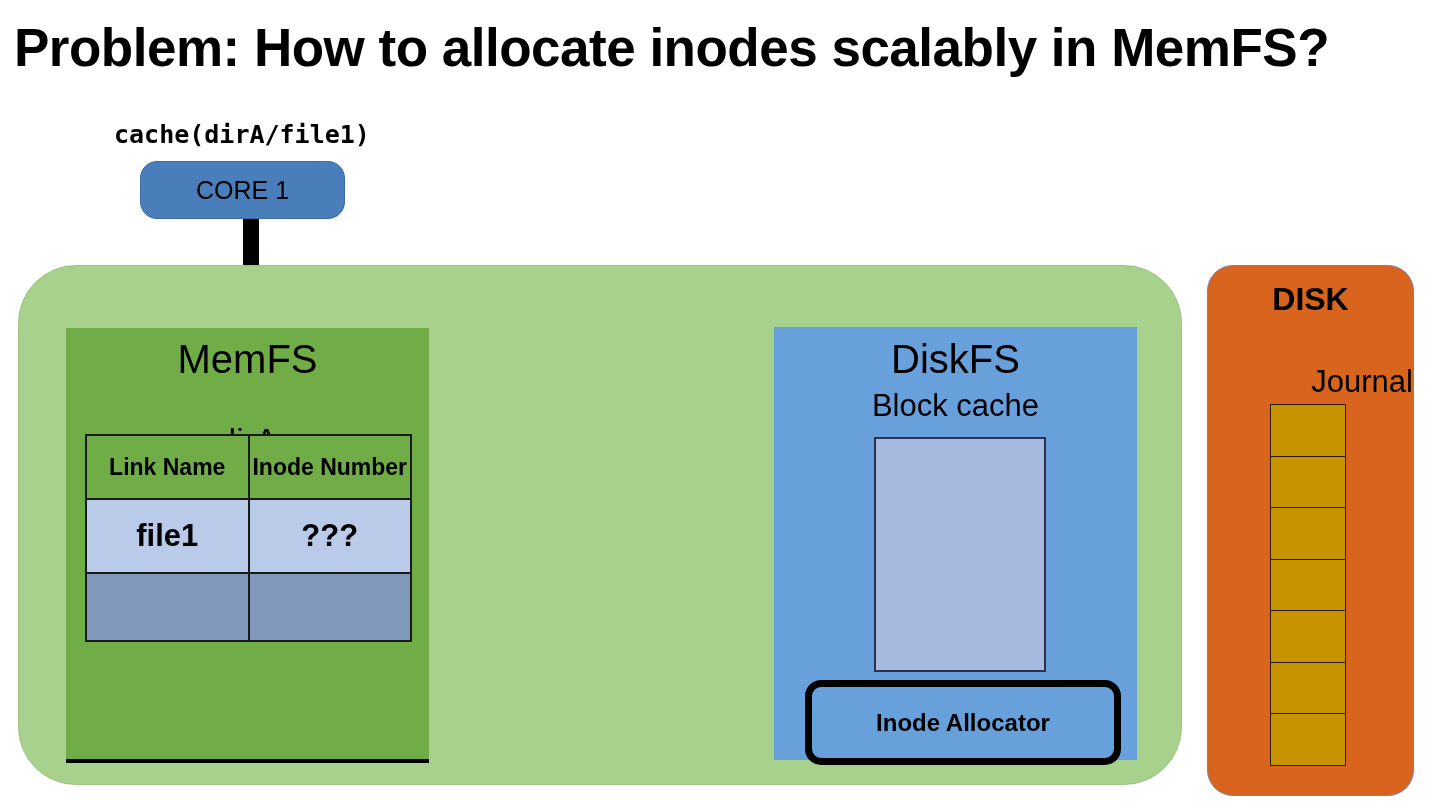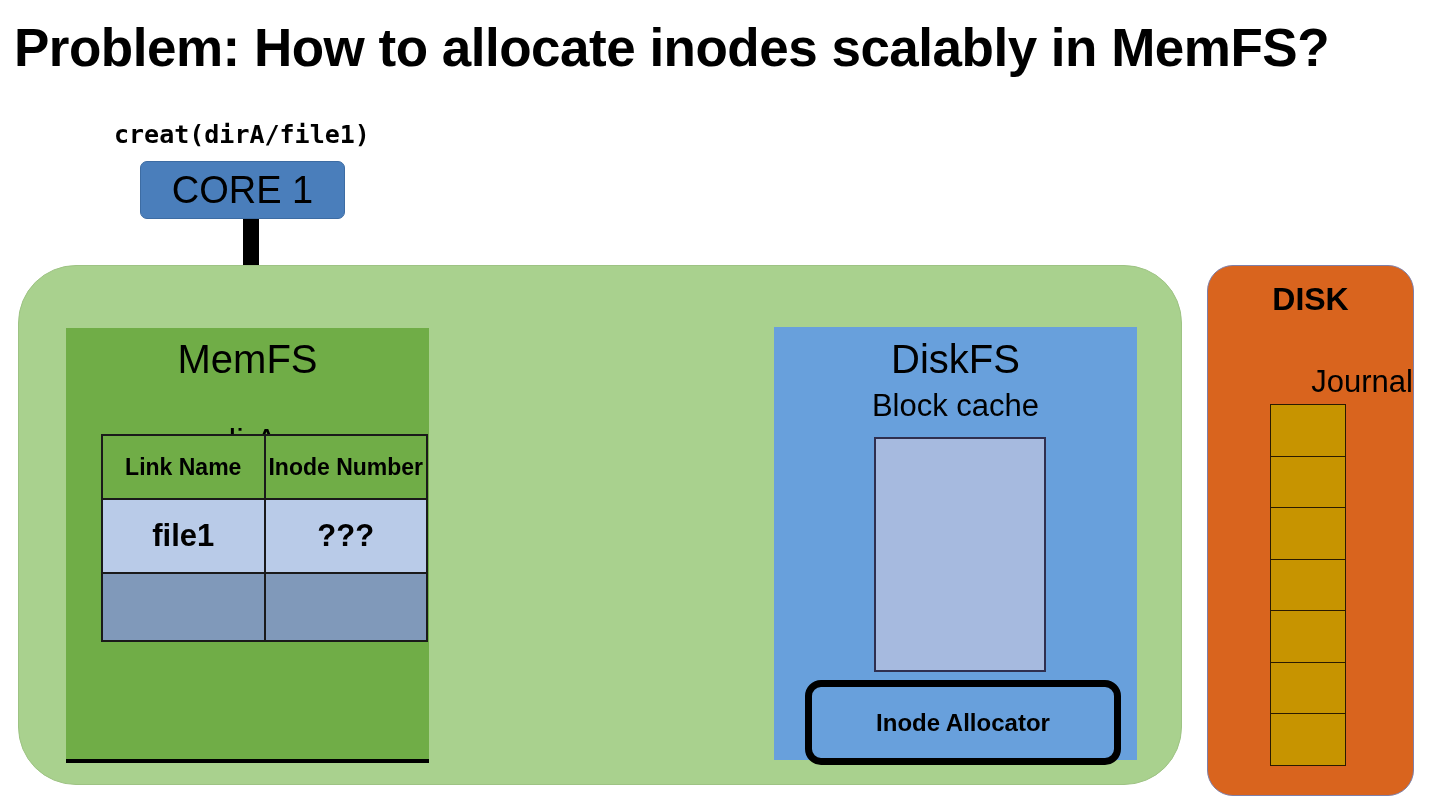--- a/index.html
+++ b/index.html
@@ -42,25 +42,25 @@
 
   
   #core-box {
     position: absolute;
     left: 140px;
     top: 161px;
     width: 205px;
     height: 58px;
     background: #4a7ebb;
     border: 1px solid #3d6ca3;
-    border-radius: 7px;
+    border-radius: 17px;
     display: flex;
     align-items: center;
     justify-content: center;
-    font-size: 38px;
+    font-size: 25px;
     box-sizing: border-box;
   }
 
   
   #core-arrow {
     position: absolute;
     left: 229px;
     top: 219px;
     width: 44px;
     height: 128px;
@@ -111,21 +111,20 @@
   }
 
   
   #dir-table {
     position: absolute;
     left: 19px;
     top: 106px;
     width: 327px;
     border-collapse: collapse;
     table-layout: fixed;
-    margin-left: 16px;
   }
   #dir-table td, #dir-table th {
     border: 2px solid #1a1a1a;
     text-align: center;
     padding: 0;
     font-weight: bold;
   }
   #dir-table th {
     background: #70ad47;
     font-size: 23px;
@@ -245,21 +244,21 @@
     box-sizing: border-box;
     margin-top: -1.5px;
   }
   .journal-block:first-child { margin-top: 0; }
 </style>
 </head>
 <body>
 
 <div id="slide-title">Problem: How to allocate inodes scalably in MemFS?</div>
 
-<div id="syscall-label">creat(dirA/file1)</div>
+<div id="syscall-label">cache(dirA/file1)</div>
 
 <div id="core-box">
   <span>CORE 1</span>
 </div>
 
 <svg id="core-arrow" viewBox="0 0 44 128">
   <polygon points="14,0 30,0 30,92 42,92 22,126 2,92 14,92" fill="#000000"></polygon>
 </svg>
 
 <div id="memory-region"></div>

